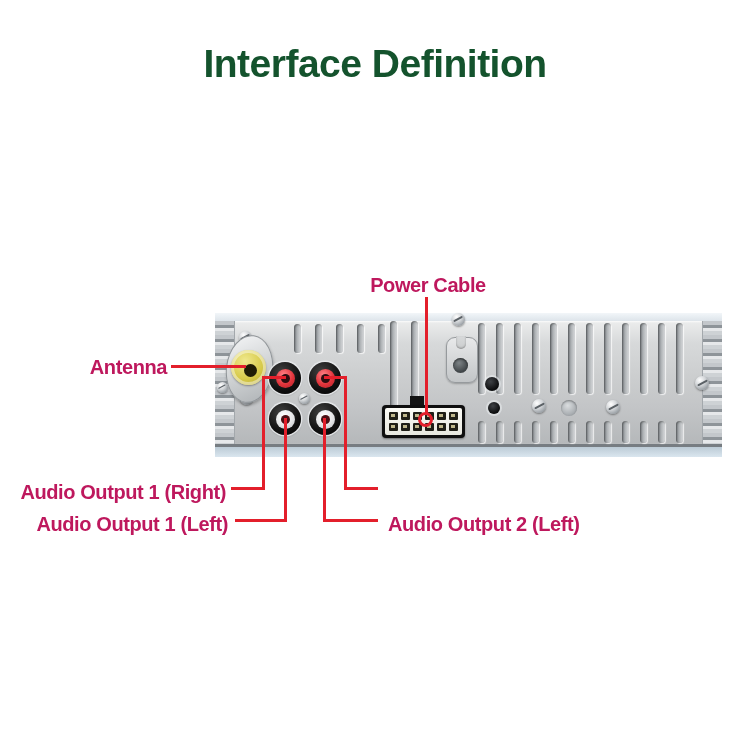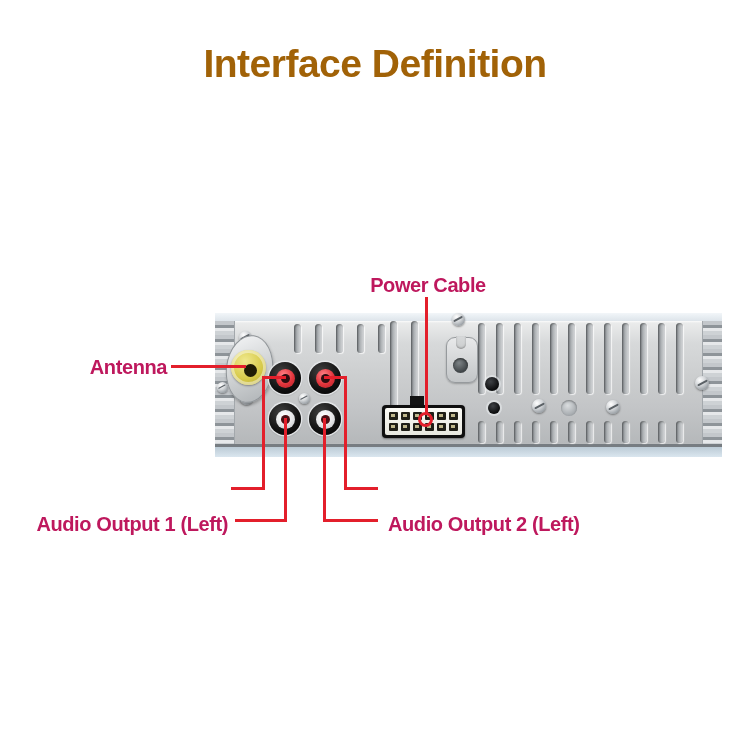--- a/index.html
+++ b/index.html
@@ -2,21 +2,21 @@
 <html style="--red: #e31f2b; --rca-red: #e1343b;"><head>
 <meta charset="utf-8">
 <style>
   html,body{margin:0;padding:0;background:#ffffff;}
   body{width:750px;height:750px;position:relative;overflow:hidden;
        font-family:"Liberation Sans","DejaVu Sans",sans-serif;}
   .stage{position:absolute;inset:0;}
 
   
   .title{position:absolute;left:0;top:42px;width:750px;text-align:center;
-         font-size:39px;font-weight:bold;letter-spacing:-.5px;color:#a16207;}
+         font-size:39px;font-weight:bold;letter-spacing:-.5px;color:#14532d;}
 
   
   .lbl{position:absolute;font-size:20px;font-weight:bold;letter-spacing:-.4px;
        color:#be185d;white-space:nowrap;line-height:20px;}
   .lbl.r{text-align:right;}
 
   
   .ln{position:absolute;background:var(--red);}
   .ring{position:absolute;border:3px solid var(--red);border-radius:50%;
         box-sizing:border-box;background:transparent;}
@@ -221,15 +221,16 @@
 
   <div class="ln" style="left:324px;top:376px;width:23px;height:3px;"></div>
   <div class="ln" style="left:344px;top:376px;width:3px;height:114px;"></div>
   <div class="ln" style="left:344px;top:487px;width:34px;height:3px;"></div>
 
   <div class="ln" style="left:323px;top:418px;width:3px;height:103px;"></div>
   <div class="ln" style="left:323px;top:519px;width:55px;height:3px;"></div>
 
   <div class="lbl" style="left:348px;top:275px;width:160px;text-align:center;">Power Cable</div>
   <div class="lbl r" style="left:40px;top:357px;width:127px;">Antenna</div>
+  <div class="lbl r" style="left:0px;top:482px;width:226px;">Audio Output 1 (Right)</div>
   <div class="lbl r" style="left:0px;top:514px;width:228px;">Audio Output 1 (Left)</div>
   <div class="lbl" style="left:388px;top:514px;">Audio Output 2 (Left)</div>
 </div>
 
 </body></html>

